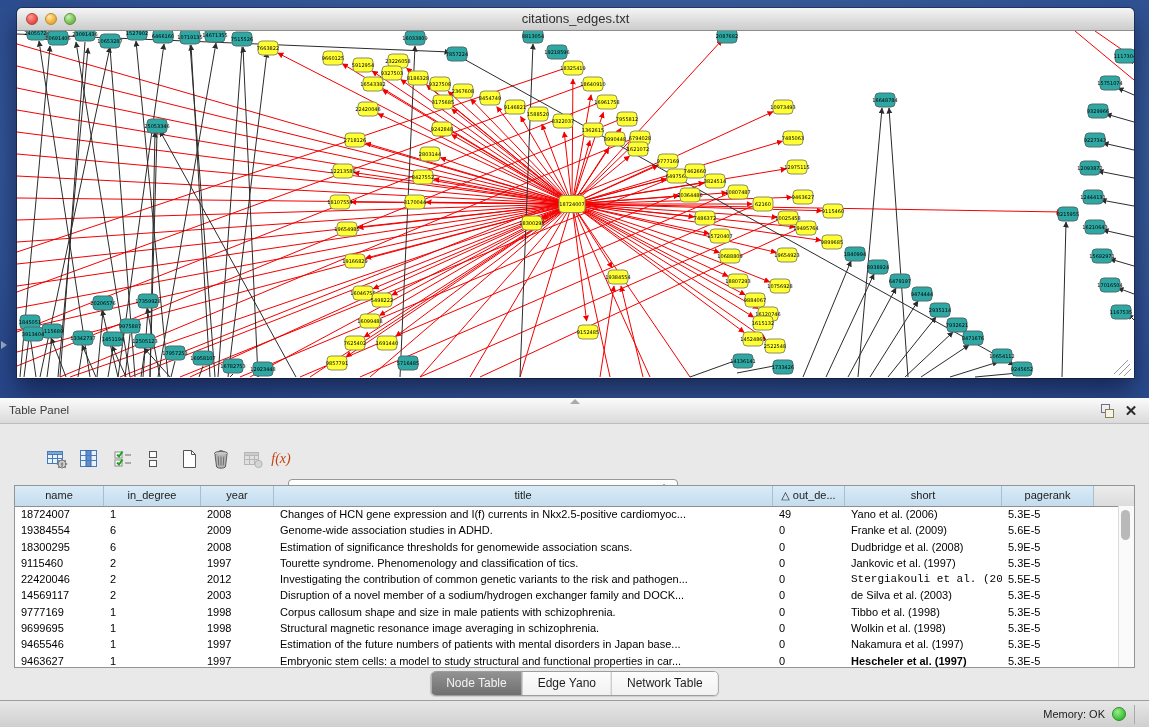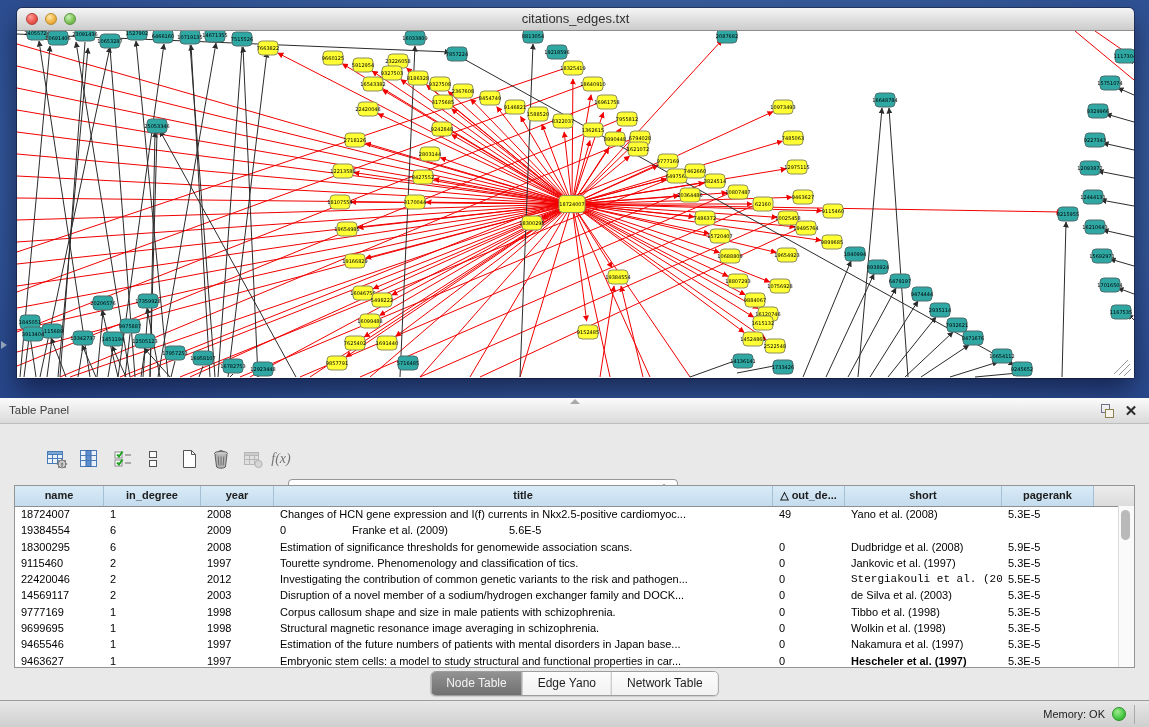--- a/index.html
+++ b/index.html
@@ -33,34 +33,34 @@
   .panel-header .hbtn{position:absolute;top:4px;width:18px;height:18px;cursor:default;}
   .float-btn{right:32px;}
   .close-btn{right:9px;font-size:15px;font-weight:bold;color:#2b2b2b;line-height:18px;text-align:center;}
   .sq{position:absolute;box-sizing:border-box;border:1.5px solid #8a8354;background:transparent;}
   .sq.back{left:2px;top:2px;width:9px;height:9px;border-color:#6f6f89;}
   .sq.front{left:6px;top:7px;width:9px;height:9px;border-color:#8a8354;background:#f6f4ea;}
   
   .tp-toolbar{position:absolute;left:0;top:26px;right:0;height:54px;}
   .tbtn{position:absolute;top:22px;width:26px;height:26px;}
   .tbtn svg{display:block;margin:2px auto;}
-  .fx{font-size:14px;font-style:italic;font-family:"Liberation Serif",serif;color:#737373;line-height:26px;text-align:center;}
+  .fx{font-size:14px;font-style:italic;font-family:"Liberation Serif",serif;color:#c2410c;line-height:26px;text-align:center;}
   .combo{position:absolute;left:288px;top:55px;width:390px;height:22px;box-sizing:border-box;
     border:1px solid #979797;border-radius:4px;background:linear-gradient(#ffffff,#f3f3f3);
     font-size:12px;color:#111;line-height:20px;padding-left:10px;}
   .combo .arrows{position:absolute;right:9px;top:3px;width:9px;height:16px;}
   .combo .arrows i{position:absolute;left:1px;width:0;height:0;border-left:4px solid transparent;border-right:4px solid transparent;}
   .combo .arrows .up{top:1px;border-bottom:5px solid #3c3c3c;}
   .combo .arrows .dn{bottom:1px;border-top:5px solid #3c3c3c;}
   
   .grid{position:absolute;left:14px;top:87px;width:1121px;height:183px;box-sizing:border-box;
     background:#ffffff;border:1px solid #949494;}
   .grid-head{display:flex;height:20px;background:#e6e6e6;border-bottom:1px solid #8f8f8f;}
   .gh{box-sizing:border-box;height:20px;line-height:19px;text-align:center;font-size:11px;color:#1c1c1c;
-    background:linear-gradient(#d9ebf7,#c4dcee);border-right:1px solid #a5c0d4;overflow:hidden;white-space:nowrap;font-weight:bold;}
+    background:linear-gradient(#d9ebf7,#c4dcee);border-right:1px solid #a5c0d4;overflow:hidden;white-space:nowrap;}
   .gh.filler{background:linear-gradient(#ececec,#dcdcdc);border-right:none;flex:1;}
   .gbody{position:absolute;left:0;top:20px;right:15px;bottom:0;overflow:hidden;}
   .gr{display:flex;height:16.3px;}
   .gc{box-sizing:border-box;padding-left:6px;font-size:11px;line-height:16.3px;color:#000;
     white-space:nowrap;overflow:hidden;}
   .vscroll{position:absolute;right:0;top:20px;width:15px;bottom:0;background:#fafafa;border-left:1px solid #dcdcdc;}
   .vthumb{position:absolute;left:2px;top:4px;width:9px;height:30px;border-radius:5px;background:#b9b9b9;}
   
   .tabs{position:absolute;left:50%;transform:translateX(-50%);top:273px;height:23px;display:flex;
     border:1px solid #9d9d9d;border-radius:5px;overflow:hidden;background:#fcfcfc;
@@ -864,27 +864,28 @@
         <span class="gh" style="width: 92px; flex: 0 0 92px;">pagerank</span>
         <span class="gh filler"></span>
       </div>
     <div class="gbody" id="grid-body">
         <div class="gr">
           <span class="gc" style="width: 89px; flex: 0 0 89px;">18724007</span>
           <span class="gc" style="width: 97px; flex: 0 0 97px;">1</span>
           <span class="gc" style="width: 73px; flex: 0 0 73px;">2008</span>
           <span class="gc" style="width: 499px; flex: 0 0 499px;">Changes of HCN gene expression and I(f) currents in Nkx2.5-positive cardiomyoc...</span>
           <span class="gc" style="width: 72px; flex: 0 0 72px;">49</span>
-          <span class="gc" style="width: 157px; flex: 0 0 157px;">Yano et al. (2008)</span>
+          <span class="gc" style="width: 157px; flex: 0 0 157px;">Yano et al. (2006)</span>
           <span class="gc" style="width: 92px; flex: 0 0 92px;">5.3E-5</span>
         </div>
         <div class="gr">
           <span class="gc" style="width: 89px; flex: 0 0 89px;">19384554</span>
           <span class="gc" style="width: 97px; flex: 0 0 97px;">6</span>
           <span class="gc" style="width: 73px; flex: 0 0 73px;">2009</span>
+          <span class="gc" style="width: 499px; flex: 0 0 499px;">Genome-wide association studies in ADHD.</span>
           <span class="gc" style="width: 72px; flex: 0 0 72px;">0</span>
           <span class="gc" style="width: 157px; flex: 0 0 157px;">Franke et al. (2009)</span>
           <span class="gc" style="width: 92px; flex: 0 0 92px;">5.6E-5</span>
         </div>
         <div class="gr">
           <span class="gc" style="width: 89px; flex: 0 0 89px;">18300295</span>
           <span class="gc" style="width: 97px; flex: 0 0 97px;">6</span>
           <span class="gc" style="width: 73px; flex: 0 0 73px;">2008</span>
           <span class="gc" style="width: 499px; flex: 0 0 499px;">Estimation of significance thresholds for genomewide association scans.</span>
           <span class="gc" style="width: 72px; flex: 0 0 72px;">0</span>

